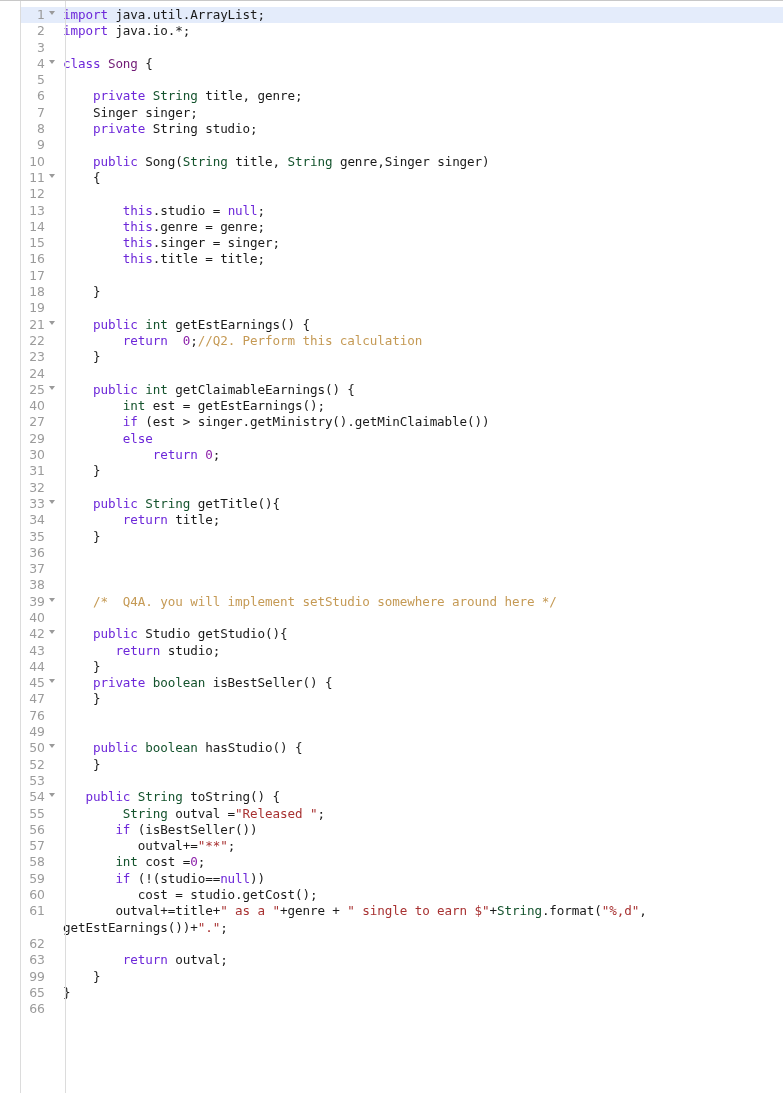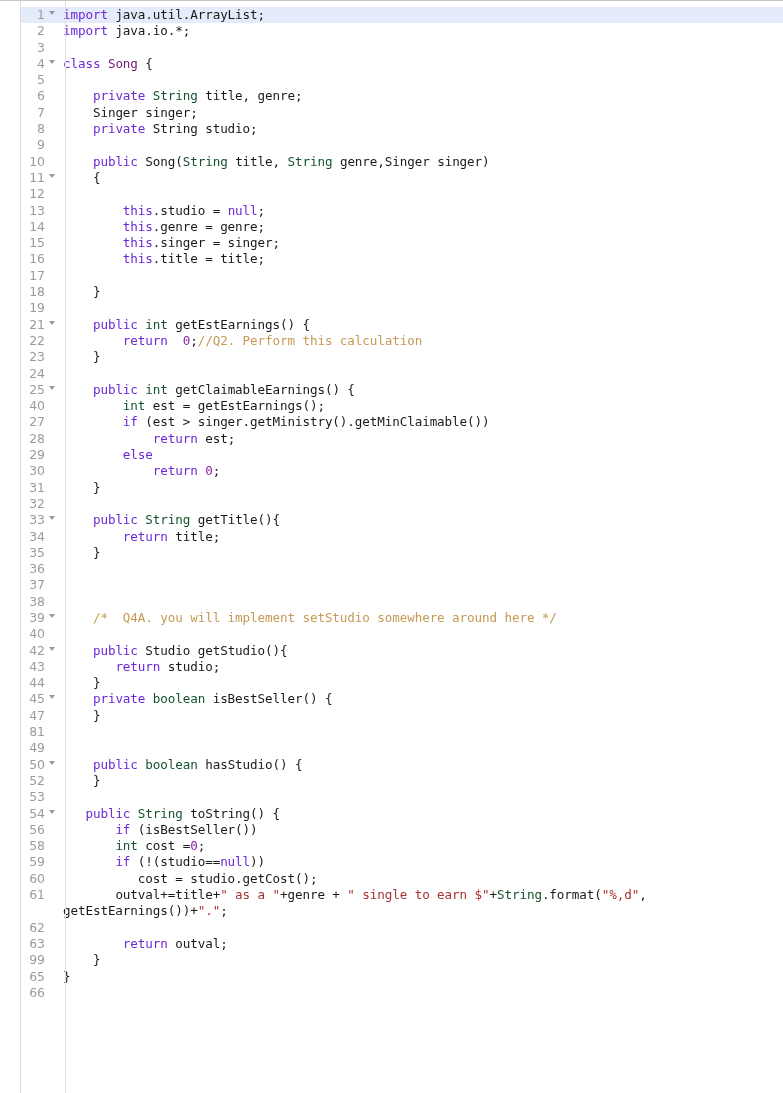--- a/index.html
+++ b/index.html
@@ -193,24 +193,20 @@
       </div>
       <div class="row">
         <div class="gutter">40</div>
         <div class="src"><span class="pln">        </span><span class="typ">int</span><span class="pln"> est = getEstEarnings();</span></div>
       </div>
       <div class="row">
         <div class="gutter">27</div>
         <div class="src"><span class="pln">        </span><span class="kw">if</span><span class="pln"> (est &gt; singer.getMinistry().getMinClaimable())</span></div>
       </div>
       <div class="row">
-        <div class="gutter">28</div>
-        <div class="src"><span class="pln">            </span><span class="kw">return</span><span class="pln"> est;</span></div>
-      </div>
-      <div class="row">
         <div class="gutter">29</div>
         <div class="src"><span class="pln">        </span><span class="kw">else</span></div>
       </div>
       <div class="row">
         <div class="gutter">30</div>
         <div class="src"><span class="pln">            </span><span class="kw">return</span><span class="pln"> </span><span class="num">0</span><span class="pln">;</span></div>
       </div>
       <div class="row">
         <div class="gutter">31</div>
         <div class="src"><span class="pln">    }</span></div>
@@ -265,21 +261,21 @@
       </div>
       <div class="row">
         <div class="gutter">45<span class="fold"></span></div>
         <div class="src"><span class="pln">    </span><span class="kw">private</span><span class="pln"> </span><span class="typ">boolean</span><span class="pln"> isBestSeller() {</span></div>
       </div>
       <div class="row">
         <div class="gutter">47</div>
         <div class="src"><span class="pln">    }</span></div>
       </div>
       <div class="row">
-        <div class="gutter">81</div>
+        <div class="gutter">76</div>
         <div class="src">&nbsp;</div>
       </div>
       <div class="row">
         <div class="gutter">49</div>
         <div class="src">&nbsp;</div>
       </div>
       <div class="row">
         <div class="gutter">50<span class="fold"></span></div>
         <div class="src"><span class="pln">    </span><span class="kw">public</span><span class="pln"> </span><span class="typ">boolean</span><span class="pln"> hasStudio() {</span></div>
       </div>
@@ -289,22 +285,30 @@
       </div>
       <div class="row">
         <div class="gutter">53</div>
         <div class="src">&nbsp;</div>
       </div>
       <div class="row">
         <div class="gutter">54<span class="fold"></span></div>
         <div class="src"><span class="pln">   </span><span class="kw">public</span><span class="pln"> </span><span class="typ">String</span><span class="pln"> toString() {</span></div>
       </div>
       <div class="row">
+        <div class="gutter">55</div>
+        <div class="src"><span class="pln">        </span><span class="typ">String</span><span class="pln"> outval =</span><span class="str">"Released "</span><span class="pln">;</span></div>
+      </div>
+      <div class="row">
         <div class="gutter">56</div>
         <div class="src"><span class="pln">       </span><span class="kw">if</span><span class="pln"> (isBestSeller())</span></div>
+      </div>
+      <div class="row">
+        <div class="gutter">57</div>
+        <div class="src"><span class="pln">          outval+=</span><span class="str">"**"</span><span class="pln">;</span></div>
       </div>
       <div class="row">
         <div class="gutter">58</div>
         <div class="src"><span class="pln">       </span><span class="typ">int</span><span class="pln"> cost =</span><span class="num">0</span><span class="pln">;</span></div>
       </div>
       <div class="row">
         <div class="gutter">59</div>
         <div class="src"><span class="pln">       </span><span class="kw">if</span><span class="pln"> (!(studio==</span><span class="kw">null</span><span class="pln">))</span></div>
       </div>
       <div class="row">

